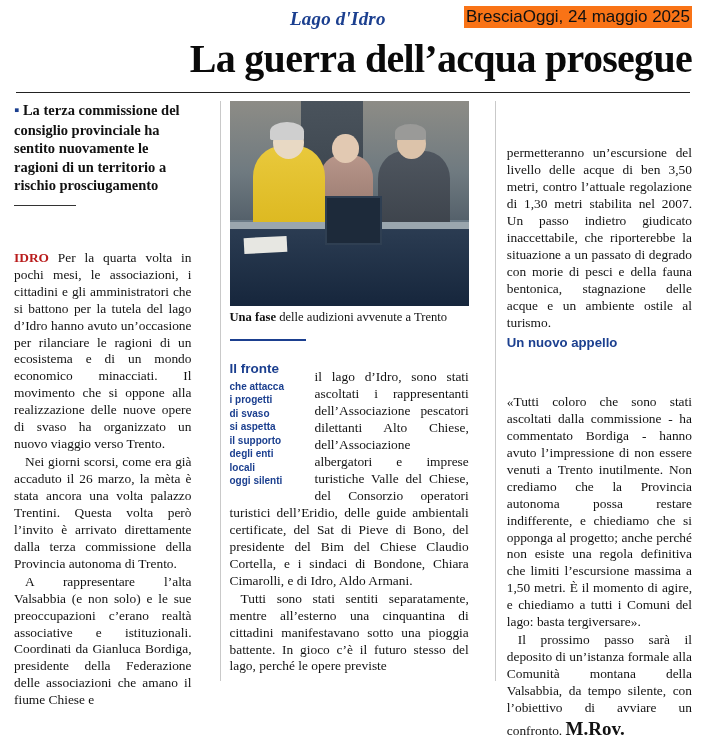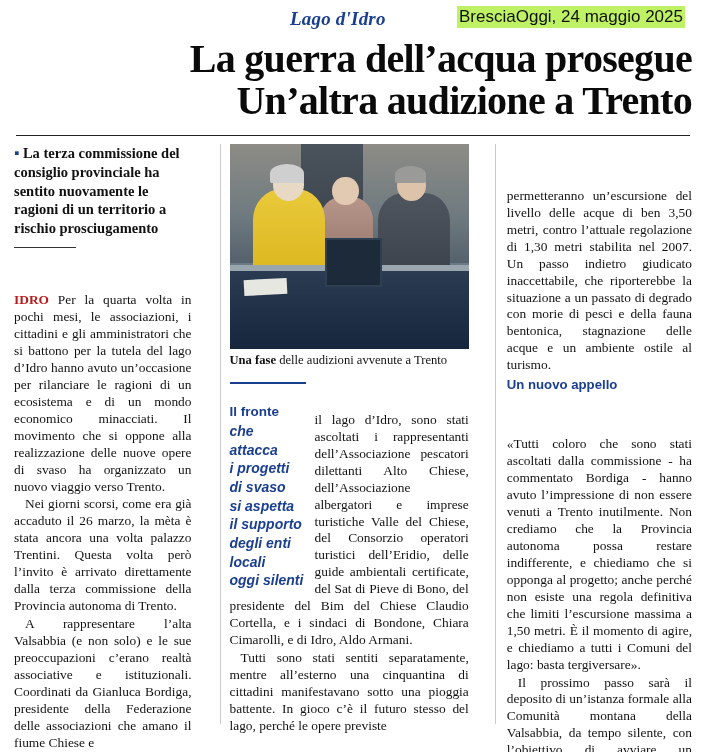--- a/index.html
+++ b/index.html
@@ -35,26 +35,26 @@
     top: 2px;
     font-family: "Liberation Serif", serif;
     font-weight: bold;
     font-style: italic;
     font-size: 19px;
     color: #1b3f8f;
     letter-spacing: 0.2px;
   }
   .source-stamp {
     position: absolute;
-    right: 7px;
+    right: 0px;
     top: 0px;
     font-family: "Liberation Sans", sans-serif;
     font-size: 17px;
     color: #111;
-    background: #bef264;
+    background: #f97316;
     padding: 1px 2px;
     white-space: nowrap;
   }
 
   .headline {
     text-align: right;
     font-family: "Liberation Serif", serif;
     font-weight: bold;
     font-size: 40px;
     line-height: 1.06;
@@ -214,22 +214,21 @@
     line-height: 1.3;
   }
   .sidebox .title {
     font-weight: bold;
     font-size: 13.5px;
     border-top: 2px solid #1b3f8f;
     padding-top: 19px;
     margin-bottom: 2px;
   }
   .sidebox .lines {
-    font-size: 14px;
-    font-style: italic;
+    font-size: 10px;
     font-weight: bold;
   }
   .sidebox .lines div { margin-bottom: 0.5px; }
 
   .subhead {
     font-family: "Liberation Sans", sans-serif;
     font-weight: bold;
     font-size: 13.2px;
     color: #1b3f8f;
     margin: 3px 0 2px 0;
@@ -245,21 +244,20 @@
 
 <div class="page">
 
   <div class="kicker-row">
     <div class="kicker">Lago d'Idro</div>
     <div class="source-stamp">BresciaOggi, 24 maggio 2025</div>
   </div>
 
   <div class="headline">
     <span class="l1">La guerra dell’acqua prosegue</span>
-    <span class="l2">Un’altra audizione a Trento</span>
   </div>
 
   <div class="rule-top"></div>
 
   <div class="cols">
 
     <div class="col col1">
       <div class="summary">
         <span class="dot">▪</span>
         <span>La terza commissione del consiglio provinciale ha sentito nuovamente le ragioni di un territorio a rischio prosciugamento</span>

